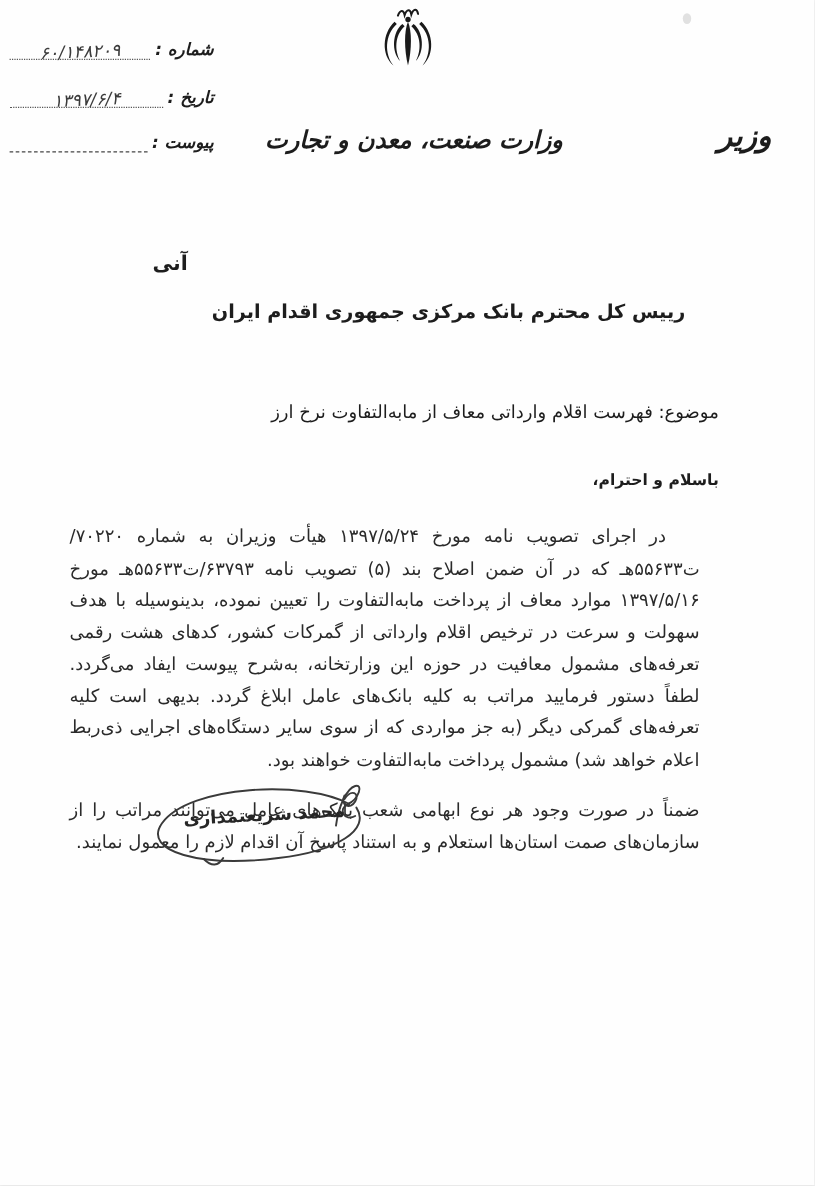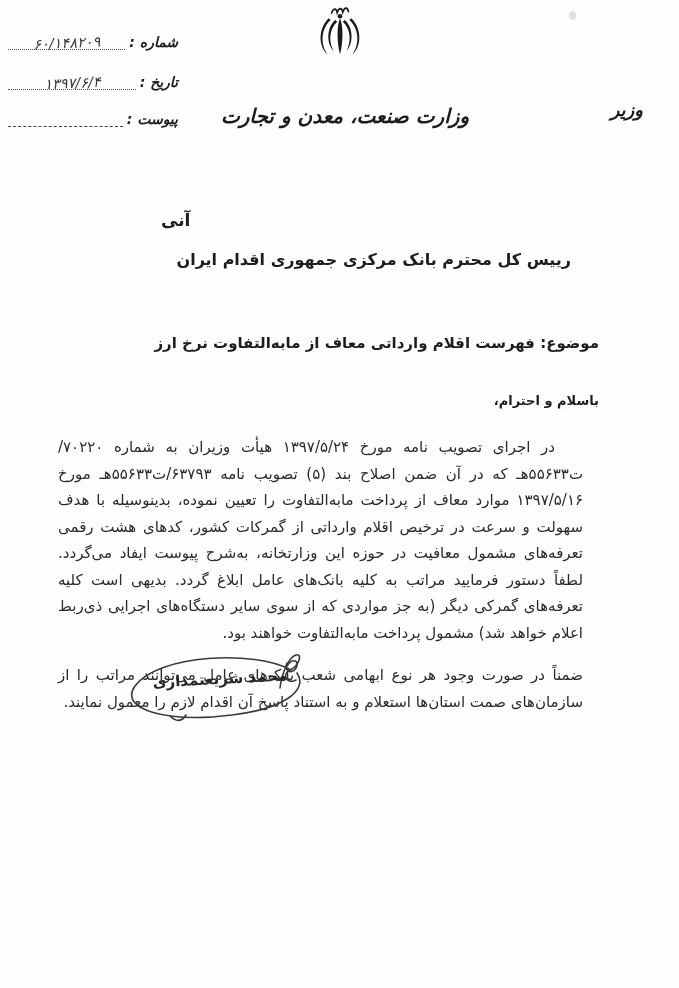--- a/index.html
+++ b/index.html
@@ -12,38 +12,38 @@
   .emblem{position:absolute;top:6px;left:312px;width:56px;height:56px;}
   .country-title{
     position:absolute;top:54px;left:165px;width:360px;text-align:center;
     font-size:28px;font-weight:bold;font-style:italic;letter-spacing:1px;color:#1c1c1c;
   }
   .ministry-title{
     position:absolute;top:104px;left:165px;width:360px;text-align:center;
     font-size:20px;font-weight:bold;font-style:italic;color:#1c1c1c;
   }
   .minister-title{
-    position:absolute;top:99px;right:36px;font-size:18px;font-weight:bold;
+    position:absolute;top:99px;right:36px;font-size:25px;font-weight:bold;
     font-style:italic;color:#1c1c1c;
   }
   
   .meta-row{position:absolute;left:8px;width:170px;display:flex;direction:rtl;align-items:flex-end;}
   .meta-label{font-size:14px;font-weight:bold;font-style:italic;white-space:nowrap;color:#1d1d1d;}
   .meta-line{flex:1;margin-right:4px;border-bottom:1px dotted #555;min-height:18px;
     text-align:center;direction:ltr;}
   .meta-line.dashed{border-bottom-style:dashed;border-bottom-color:#444;}
   .handwriting{
     display:inline-block;font-size:14.5px;color:#3b3b3b;letter-spacing:1px;
     transform:rotate(-2.5deg) translateY(3px);font-style:italic;
   }
   
-  .urgency{position:absolute;top:210px;left:127px;font-size:17px;font-weight:bold;color:#1d1d1d;margin-left:34px;}
+  .urgency{position:absolute;top:210px;left:127px;font-size:17px;font-weight:bold;color:#1d1d1d;}
   .recipient{position:absolute;top:244px;right:108px;text-align:right;
     font-size:16px;font-weight:bold;line-height:31px;color:#1d1d1d;}
-  .subject{position:absolute;top:334px;right:80px;font-size:15px;font-weight:bold;color:#1d1d1d;}
+  .subject{position:absolute;top:334px;right:80px;font-size:15px;font-weight:normal;color:#1d1d1d;}
   .salutation{position:absolute;top:393px;right:80px;font-size:13px;font-weight:bold;color:#1d1d1d;}
   
   .body-text{
     position:absolute;top:418px;right:80px;left:42px;
     font-size:15px;line-height:26.5px;text-align:justify;color:#2a2a2a;
   }
   .body-text p{margin:16px;}
   .body-text p.indent{text-indent:28px;}
   
   .signature{position:absolute;top:646px;left:110px;width:210px;height:85px;}

